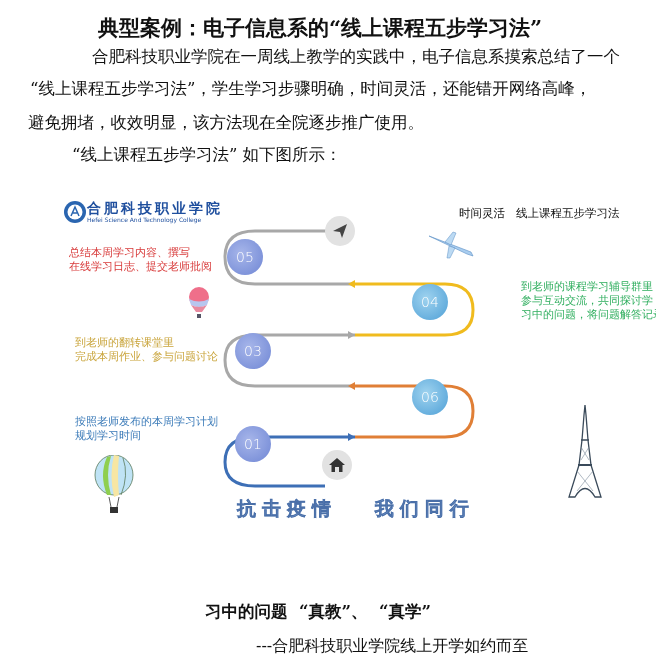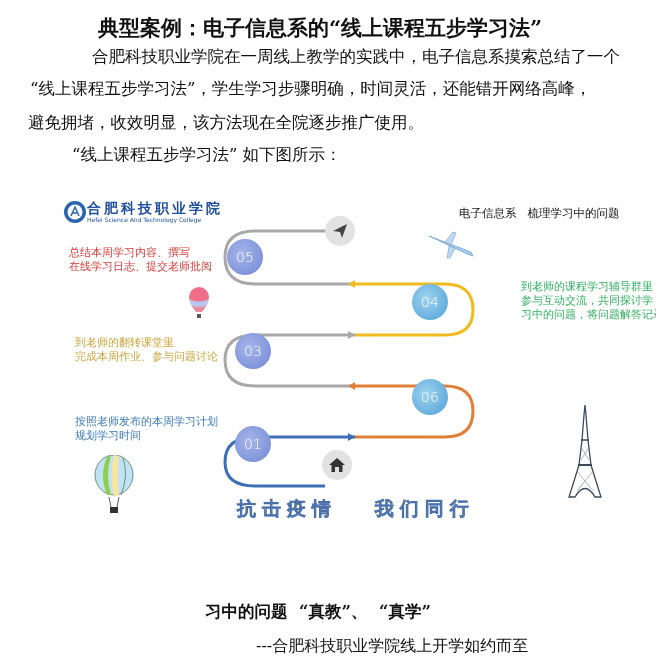--- a/index.html
+++ b/index.html
@@ -54,21 +54,21 @@
       <circle cx="12" cy="12" r="11" fill="#2a65b0"></circle>
       <circle cx="12" cy="12" r="7.5" fill="#fff"></circle>
       <path d="M8 16 L12 7 L16 16 M10 13 L14 13" stroke="#2a65b0" stroke-width="1.5" fill="none"></path>
     </svg>
     <div style="">
       <div style="font-size:14px;font-weight:bold;color:#1f4f9e;letter-spacing:3px;line-height:15px;">合肥科技职业学院</div>
       <div style="font-size:6px;color:#1f4f9e;line-height:8px;">Hefei Science And Technology College</div>
     </div>
   </div>
 
-  <div class="abs sans" style="left:404px;top:16px;font-size:11.5px;color:#111;white-space:pre;">电子信息系   梳理学习中的问题</div>
+  <div class="abs sans" style="left:404px;top:16px;font-size:11.5px;color:#111;white-space:pre;">时间灵活   线上课程五步学习法</div>
 
   <div class="abs icon-circle" style="left:270px;top:26px;">
     <svg width="16" height="16" viewBox="0 0 16 16">
         <path d="M1 8 L15 1 L10 15 L8 9 Z" fill="#444"></path>
       </svg>
   </div>
 
   <svg class="abs" style="left:372px;top:40px;" width="48" height="30" viewBox="0 0 48 30">
     <path d="M2 6 L44 22 L46 26 L40 24 Z" fill="#a9cdef" stroke="#5a8fc4" stroke-width="0.6"></path>
     <path d="M18 12 L26 2 L29 3 L24 15 Z" fill="#bcdaf3" stroke="#5a8fc4" stroke-width="0.5"></path>

